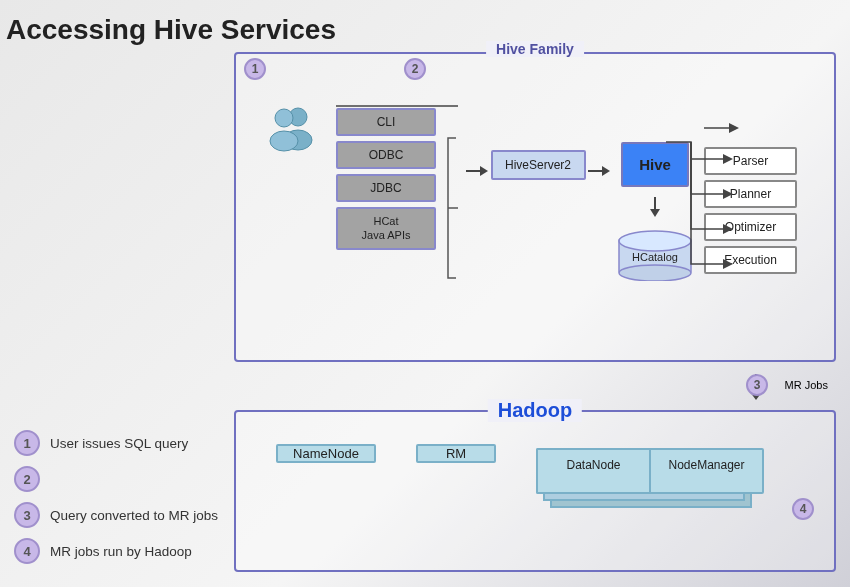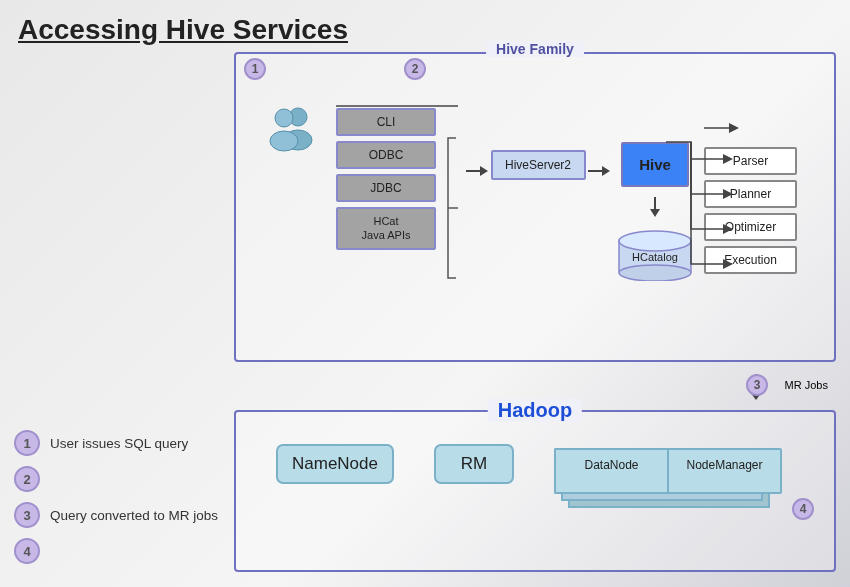--- a/index.html
+++ b/index.html
@@ -9,22 +9,21 @@
       background: linear-gradient(135deg, #e8e8e8 0%, #f5f5f5 60%, #d0d0d8 100%);
       font-family: Arial, sans-serif;
       overflow: hidden;
       position: relative;
     }
 
     .page-title {
       font-size: 28px;
       font-weight: bold;
       color: #222;
-      padding: 14px 18px 6px 18px;
-      text-decoration: underline;
+      padding: 14px 18px 6px 6px;
     }
 
     .main-layout {
       display: flex;
       flex-direction: row;
       padding: 0 14px 10px 14px;
       gap: 10px;
       height: 530px;
     }
 
@@ -171,24 +170,24 @@
       background: white;
       padding: 5px 14px;
       font-size: 12px;
       text-align: center;
       color: #222;
       width: 93px;
     }
 
     .hadoop-node {
       border: 2px solid #7ab0c8;
-      border-radius: 7px;
+      border-radius: 2px;
       background: #b8dce8;
-      padding: 8px 14px;
-      font-size: 17px;
+      padding: 0 14px;
+      font-size: 13px;
       text-align: center;
       color: #222;
       min-width: 100px;
     }
   </style>
 </head>
 <body>
 
 <div class="page-title">Accessing Hive Services</div>
 
@@ -206,20 +205,21 @@
       </div>
       <div class="legend-item">
         <div class="legend-badge">2</div>
       </div>
       <div class="legend-item">
         <div class="legend-badge">3</div>
         <span>Query converted to MR jobs</span>
       </div>
       <div class="legend-item">
         <div class="legend-badge">4</div>
+        <span>MR jobs run by Hadoop</span>
       </div>
     </div>
   </div>
 
   <div class="right-panel">
 
     <div class="hive-family-box">
       <span class="hive-family-label">Hive Family</span>
 
       <div style="position: absolute; top: 4px; left: 8px; display: flex; gap: 4px; align-items: center;">

